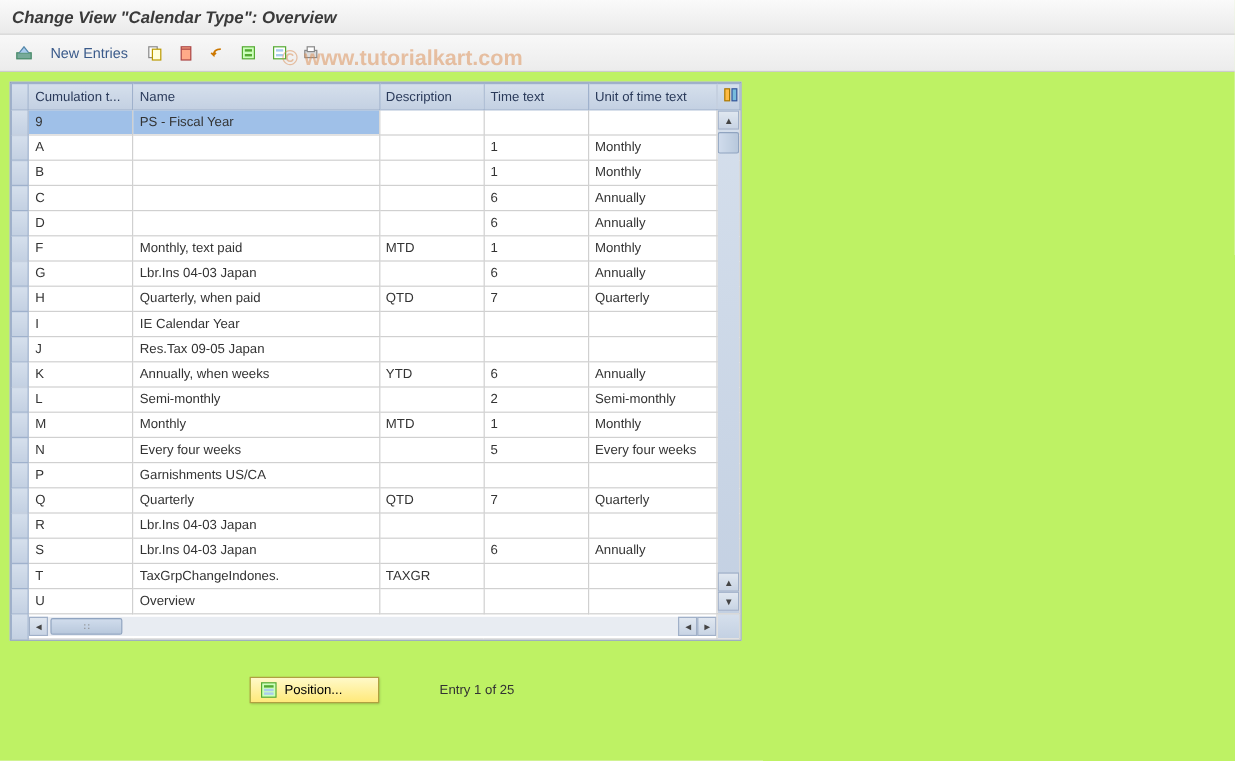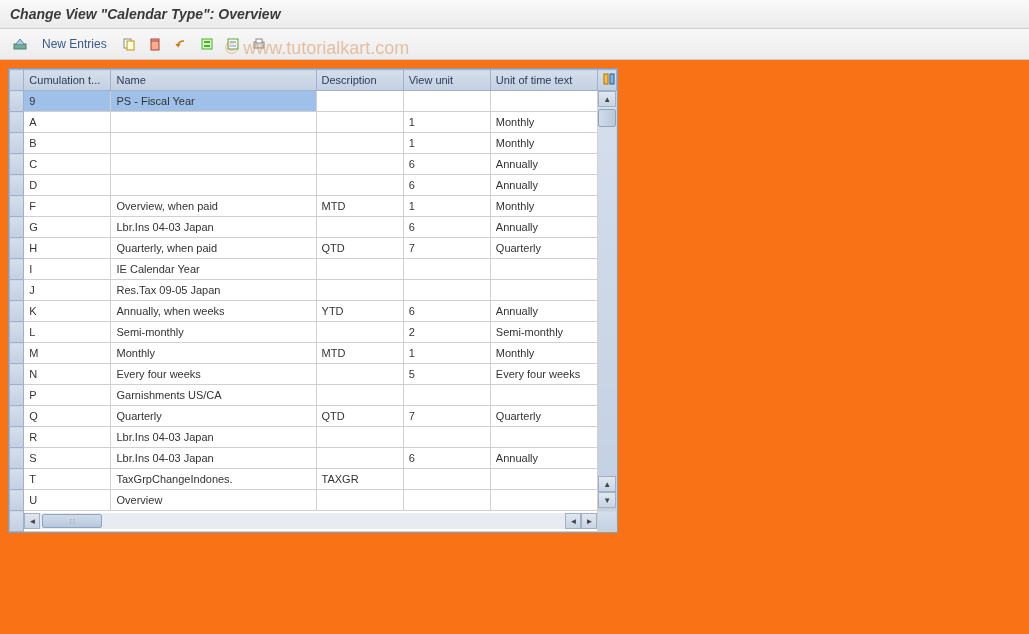--- a/index.html
+++ b/index.html
@@ -40,31 +40,31 @@
     }
     .toolbar .new-entries {
       color: #3a5a8a;
       cursor: pointer;
       padding: 2px 6px;
       font-size: 12px;
     }
     .watermark {
       position: absolute;
       top: 38px;
-      left: 225px;
+      left: 235px;
       font-size: 18px;
-      font-weight: normal;
+      font-weight: bold;
       color: rgba(220,140,80,0.5);
       pointer-events: none;
       z-index: 100;
       text-align: right;
     }
     .content-area {
       padding: 8px;
-      background: #f97316;
+      background: #bef264;
       height: calc(100% - 60px);
     }
     .table-frame {
       border: 1px solid #8a9db8;
       background: #fff;
       width: 610px;
       position: relative;
       box-shadow: inset 1px 1px 0 #fff;
     }
     .data-table {
@@ -254,21 +254,21 @@
         <col class="col-time">
         <col class="col-unit">
         <col class="col-config">
       </colgroup>
       <thead>
         <tr>
           <th class="row-head"></th>
           <th>Cumulation t...</th>
           <th>Name</th>
           <th>Description</th>
-          <th>View unit</th>
+          <th>Time text</th>
           <th>Unit of time text</th>
           <th class="config-cell">
             <svg width="12" height="12">
                 <rect x="1" y="1" width="4" height="10" fill="#fb4" stroke="#a70"></rect>
                 <rect x="7" y="1" width="4" height="10" fill="#7bd" stroke="#359"></rect>
               </svg>
           </th>
         </tr>
       </thead>
       <tbody id="tbody">
@@ -319,21 +319,21 @@
     <td class="">D</td>
     <td class=""></td>
     <td></td>
     <td>6</td>
     <td>Annually</td>
 
   </tr>
           <tr>
     <td class="row-head"></td>
     <td class="">F</td>
-    <td class="">Overview, when paid</td>
+    <td class="">Monthly, text paid</td>
     <td>MTD</td>
     <td>1</td>
     <td>Monthly</td>
 
   </tr>
           <tr>
     <td class="row-head"></td>
     <td class="">G</td>
     <td class="">Lbr.Ins 04-03  Japan</td>
     <td></td>
@@ -470,13 +470,27 @@
               <div class="hscroll-btn">◄</div>
               <div class="hscroll-btn">►</div>
             </div>
           </td>
           <td class="config-cell"></td>
         </tr>
       </tfoot>
     </table>
   </div>
 
+  <div class="bottom-bar">
+    <button class="position-btn">
+      <span class="pos-icon">
+        <svg width="14" height="14">
+            <rect x="1" y="1" width="12" height="12" fill="#cfb" stroke="#5a3"></rect>
+            <rect x="3" y="3" width="8" height="2" fill="#5a3"></rect>
+            <rect x="3" y="6" width="8" height="2" fill="#ace"></rect>
+            <rect x="3" y="9" width="8" height="2" fill="#ace"></rect>
+          </svg>
+      </span>
+      <span>Position...</span>
+    </button>
+    <span class="entry-label">Entry 1 of 25</span>
+  </div>
 </div>
 
 </body></html>

